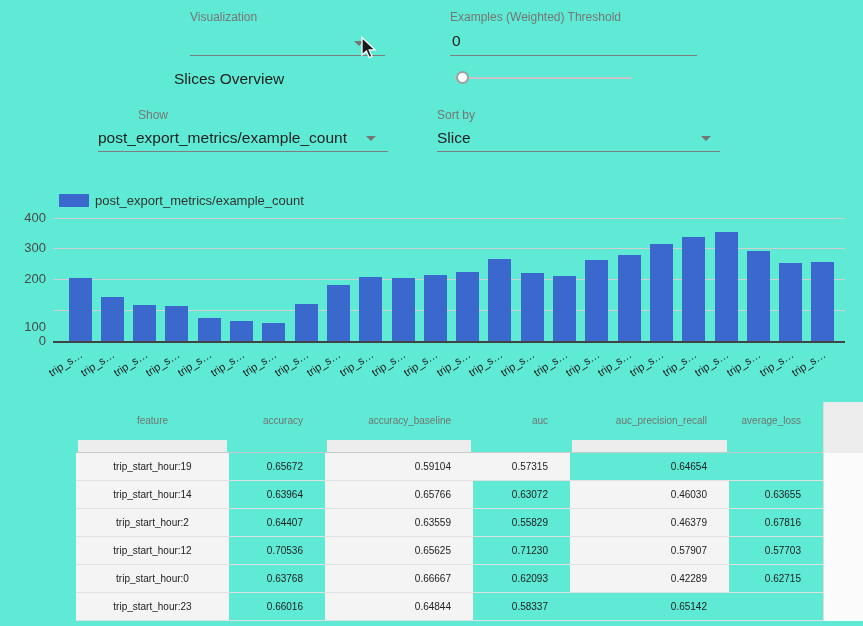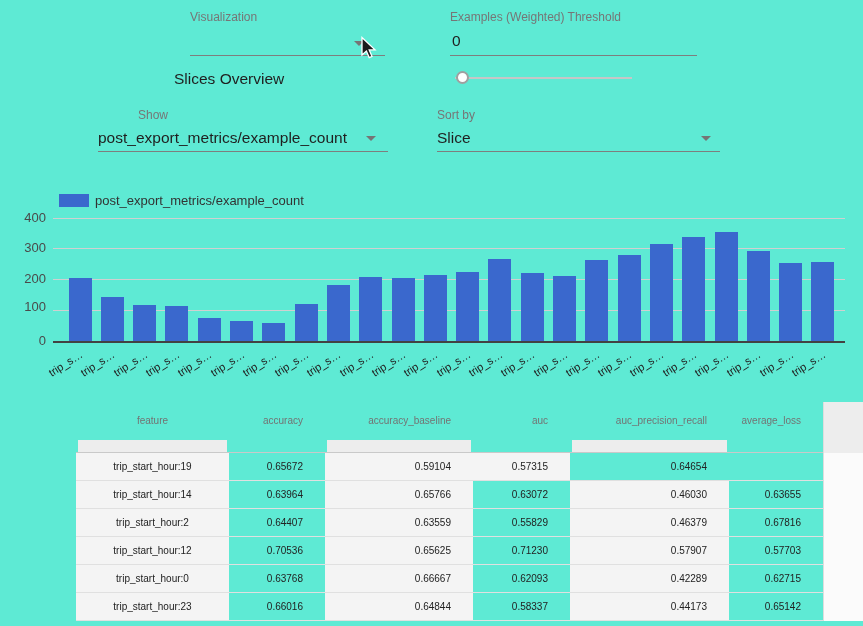--- a/index.html
+++ b/index.html
@@ -111,21 +111,21 @@
       <div class="bar" title="post_export_metrics/example_count: 336" style="left: 629.2px; height: 103.7px;"></div>
       <div class="bar" title="post_export_metrics/example_count: 354" style="left: 661.5px; height: 109.3px;"></div>
       <div class="bar" title="post_export_metrics/example_count: 291" style="left: 693.8px; height: 89.8px;"></div>
       <div class="bar" title="post_export_metrics/example_count: 252" style="left: 726.1px; height: 77.8px;"></div>
       <div class="bar" title="post_export_metrics/example_count: 256" style="left: 758.4px; height: 79px;"></div>
     </div>
   <div class="abs" id="yaxis" style="left:14px; top:210px;">
       <div class="abs ytick" style="left: 0px; top: -0.5px;">400</div>
       <div class="abs ytick" style="left: 0px; top: 30.4px;">300</div>
       <div class="abs ytick" style="left: 0px; top: 61.3px;">200</div>
-      <div class="abs ytick" style="left: 0px; top: 89px; text-align: right;">100</div>
+      <div class="abs ytick" style="left: 0px; top: 109px; text-align: right;">100</div>
       <div class="abs ytick" style="left: 0px; top: 123px;">0</div>
     </div>
   <div class="abs" id="xaxis" style="left:0; top:0; width:863px;">
       <div class="xtick" style="left: 6px; top: 348px;">trip_s…</div>
       <div class="xtick" style="left: 38.3px; top: 348px;">trip_s…</div>
       <div class="xtick" style="left: 70.6px; top: 348px;">trip_s…</div>
       <div class="xtick" style="left: 102.9px; top: 348px;">trip_s…</div>
       <div class="xtick" style="left: 135.2px; top: 348px;">trip_s…</div>
       <div class="xtick" style="left: 167.5px; top: 348px;">trip_s…</div>
       <div class="xtick" style="left: 199.8px; top: 348px;">trip_s…</div>
@@ -209,21 +209,20 @@
           <div class="td num stripe">0.66667</div>
           <div class="td num">0.62093</div>
           <div class="td num stripe">0.42289</div>
           <div class="td num">0.62715</div>
         </div>
         <div class="trow body-row">
           <div class="td txt stripe">trip_start_hour:23</div>
           <div class="td num">0.66016</div>
           <div class="td num stripe">0.64844</div>
           <div class="td num">0.58337</div>
-          <div class="td num stripe">0.44173</div>
           <div class="td num">0.65142</div>
         </div>
       </div>
     <div id="cutcol">
         <div class="cap"></div>
       </div>
   </div>
 
 </div>
 

